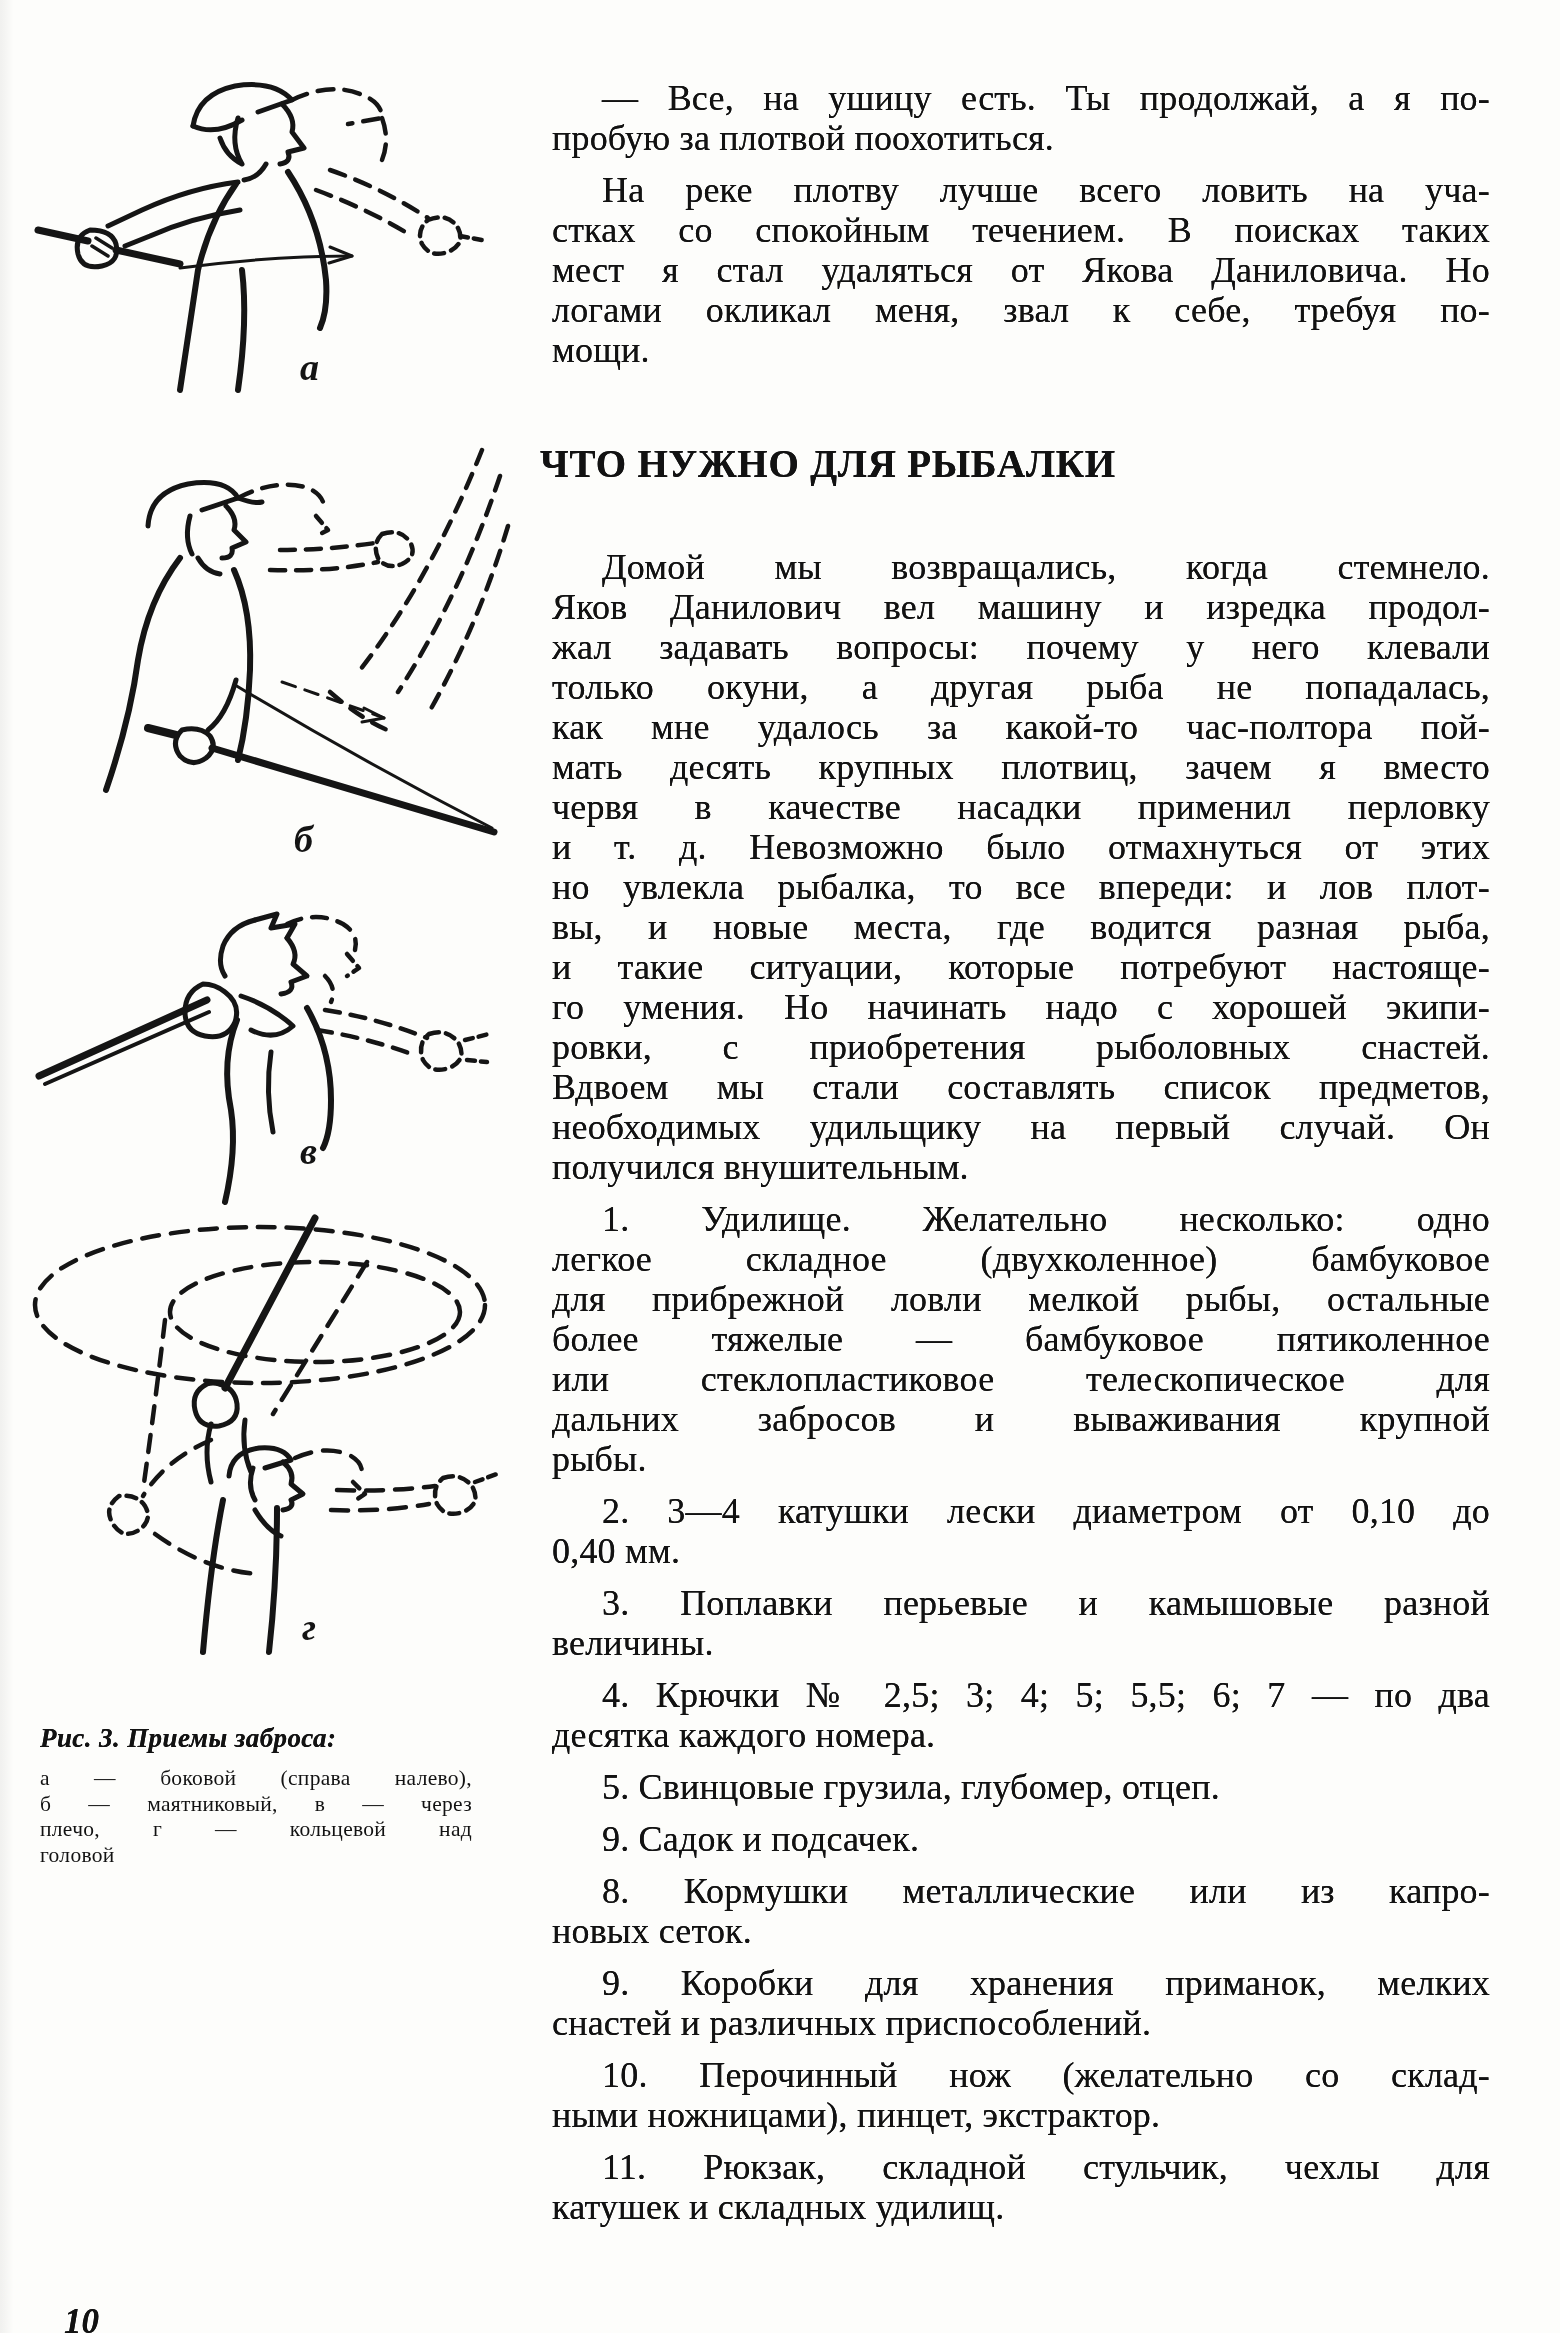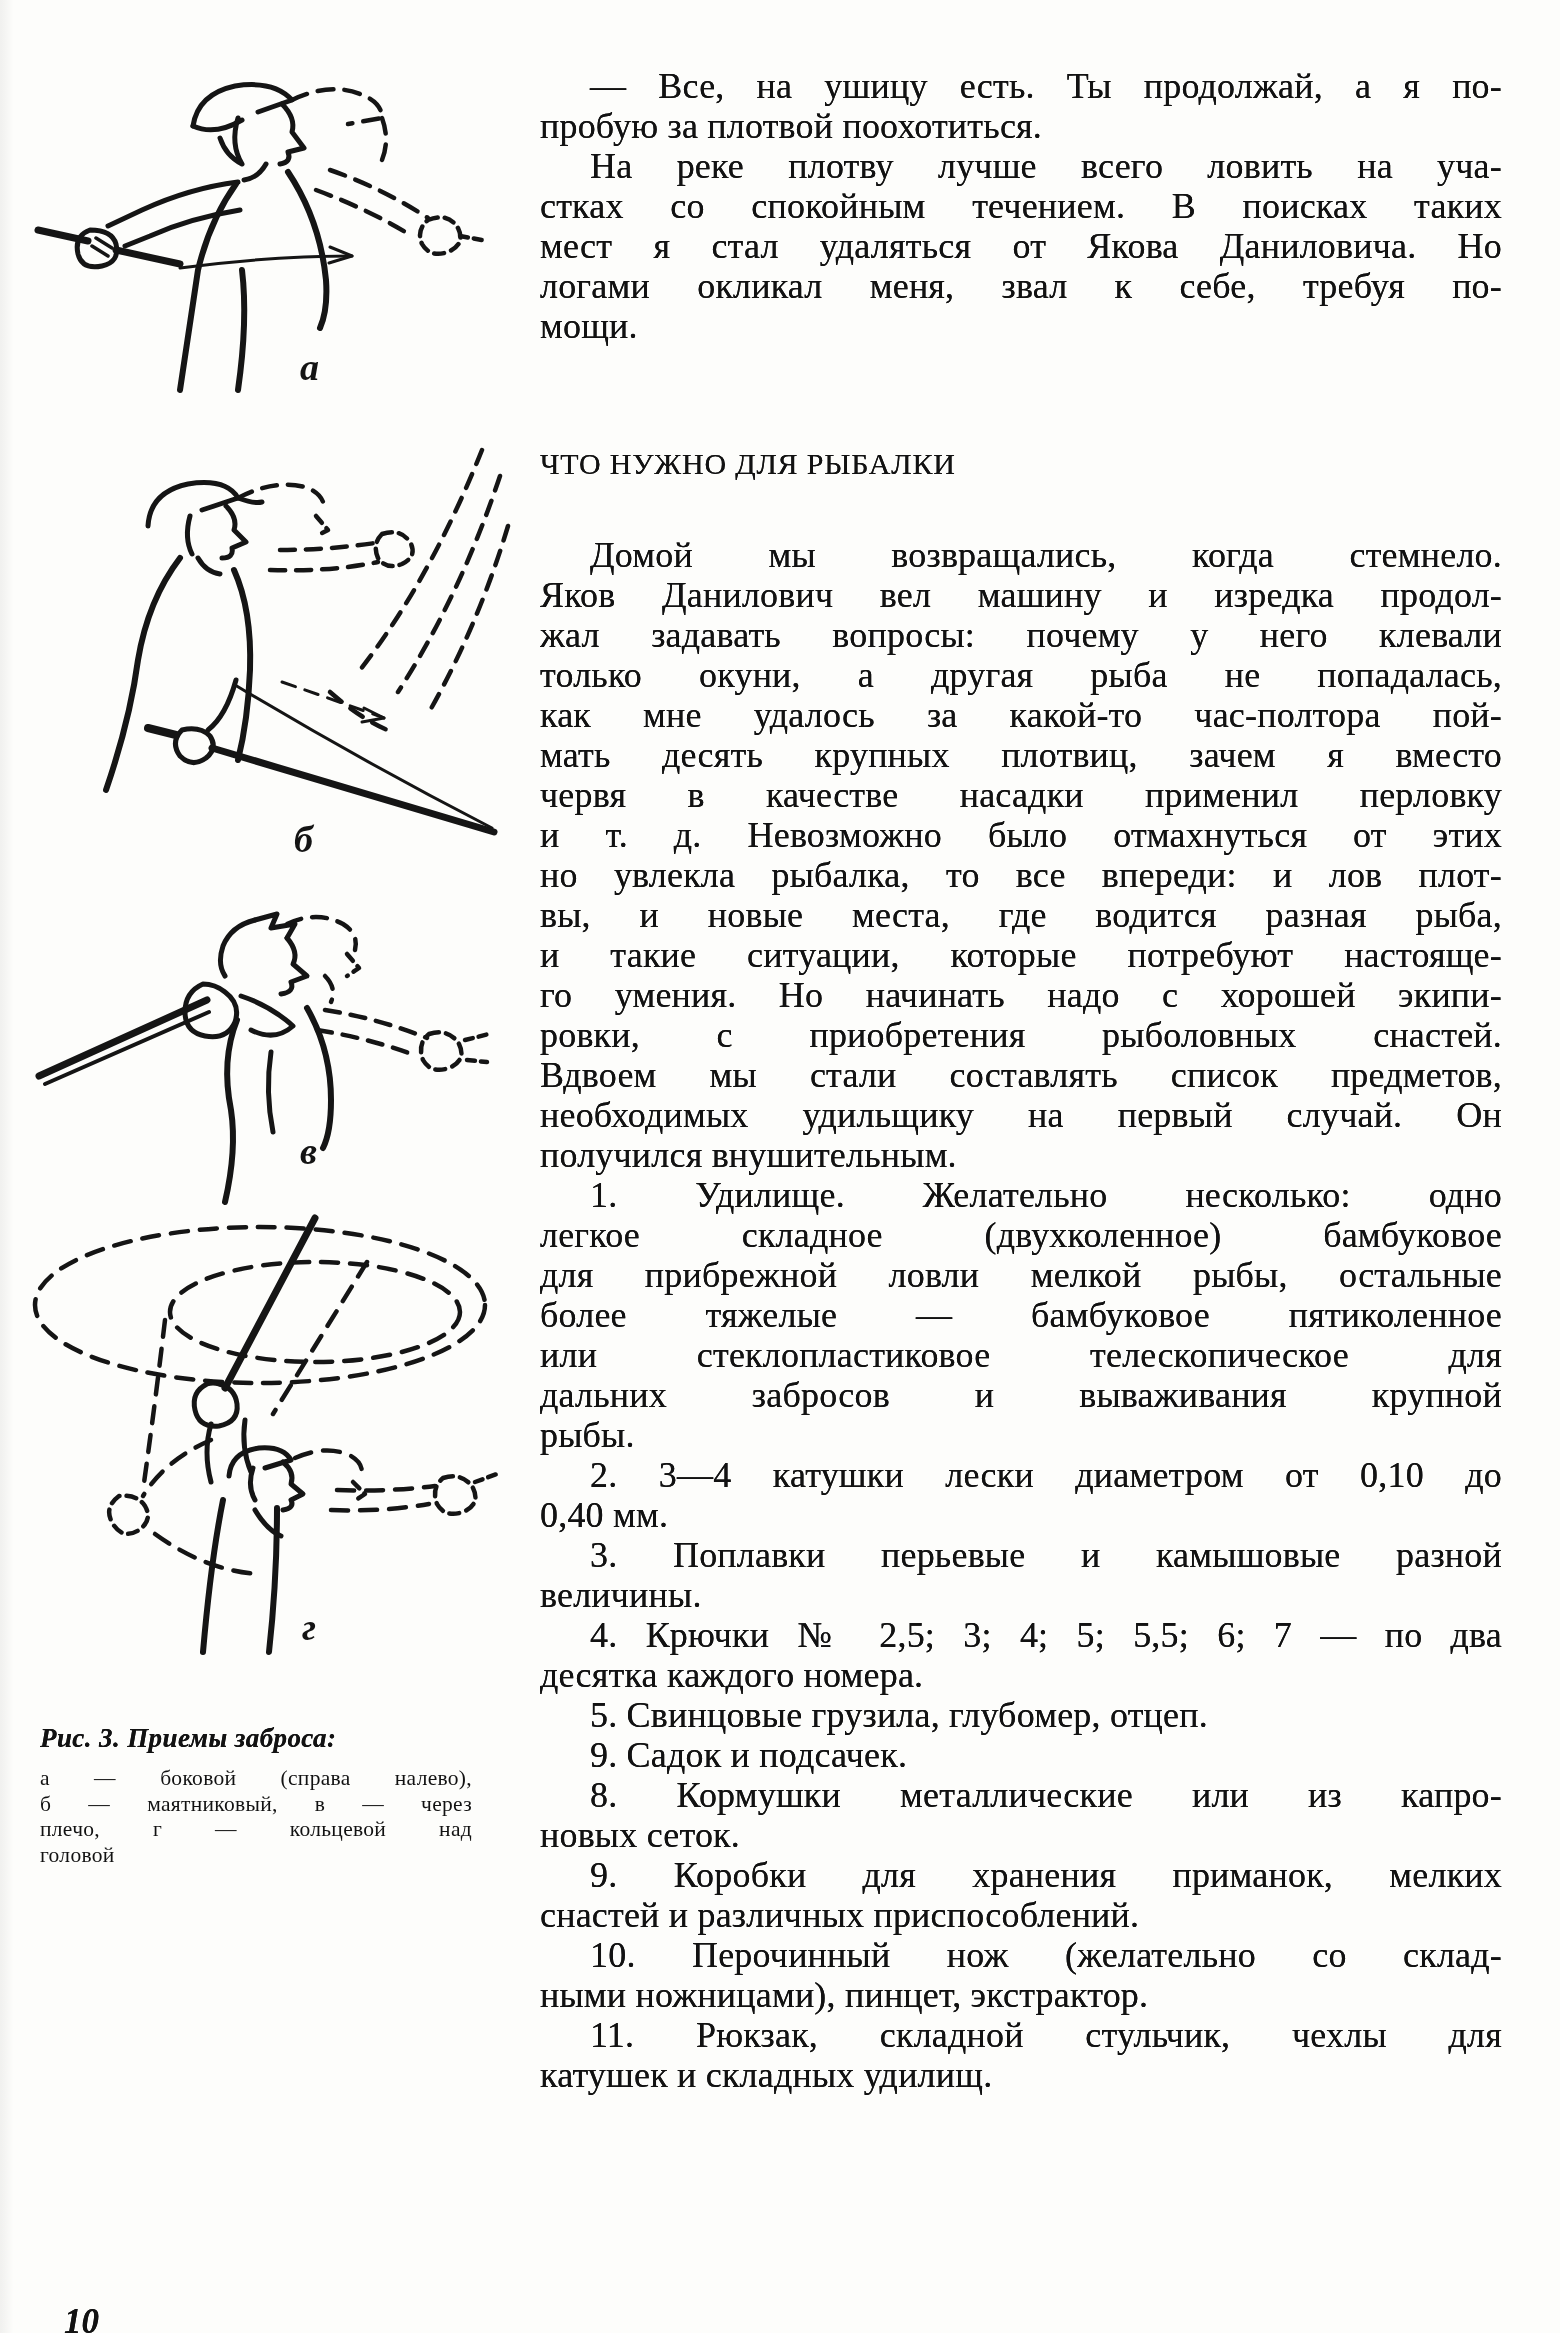--- a/index.html
+++ b/index.html
@@ -16,34 +16,34 @@
   .page::before{
     content:"";position:absolute;left:0;top:0;width:14px;height:100%;
     background:linear-gradient(90deg,rgba(0,0,0,.05),rgba(0,0,0,0));
     pointer-events:none;
   }
 
   
   .col{position:absolute;left:540px;width:962px;}
   #intro-block{top:66px;}
   #body-block{top:535px;}
-  .para{margin:0;}
+  .para{margin:12px;}
   .line{
     height:40px;line-height:40px;font-size:36px;
     text-align:justify;text-align-last:justify;
     letter-spacing:.2px;
     overflow:hidden;
     text-shadow:0 0 .5px currentColor;
   }
   .line.first{padding-left:50px;}
   .line.last{text-align-last:left;}
 
   .heading{
     position:absolute;left:540px;top:441px;width:962px;
-    font-size:30px;font-weight:normal;letter-spacing:.8px;
+    font-size:39px;font-weight:bold;letter-spacing:.8px;
     line-height:46px;white-space:nowrap;
     text-shadow:0 0 .5px currentColor;
   }
 
   
   .fig{position:absolute;}
   .fig svg{display:block;}
   .fig-label{
     position:absolute;
     font-style:italic;font-size:38px;line-height:38px;font-weight:bold;

